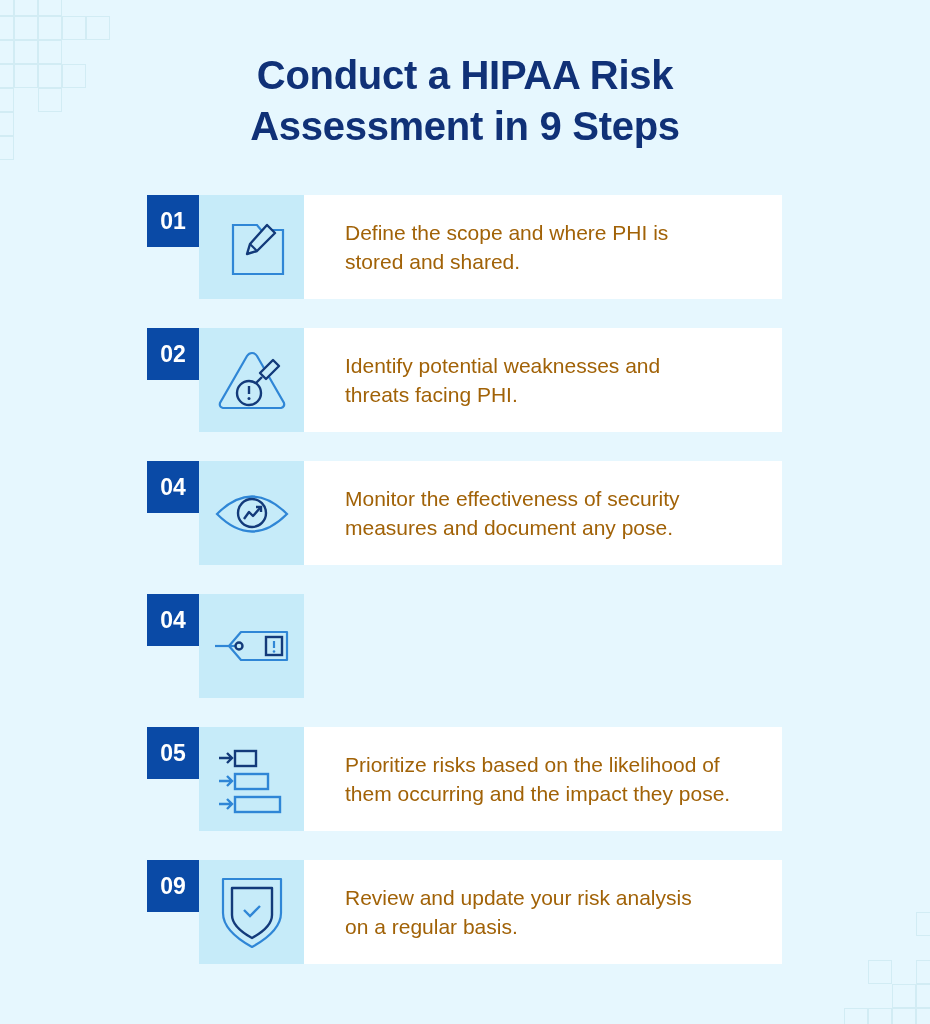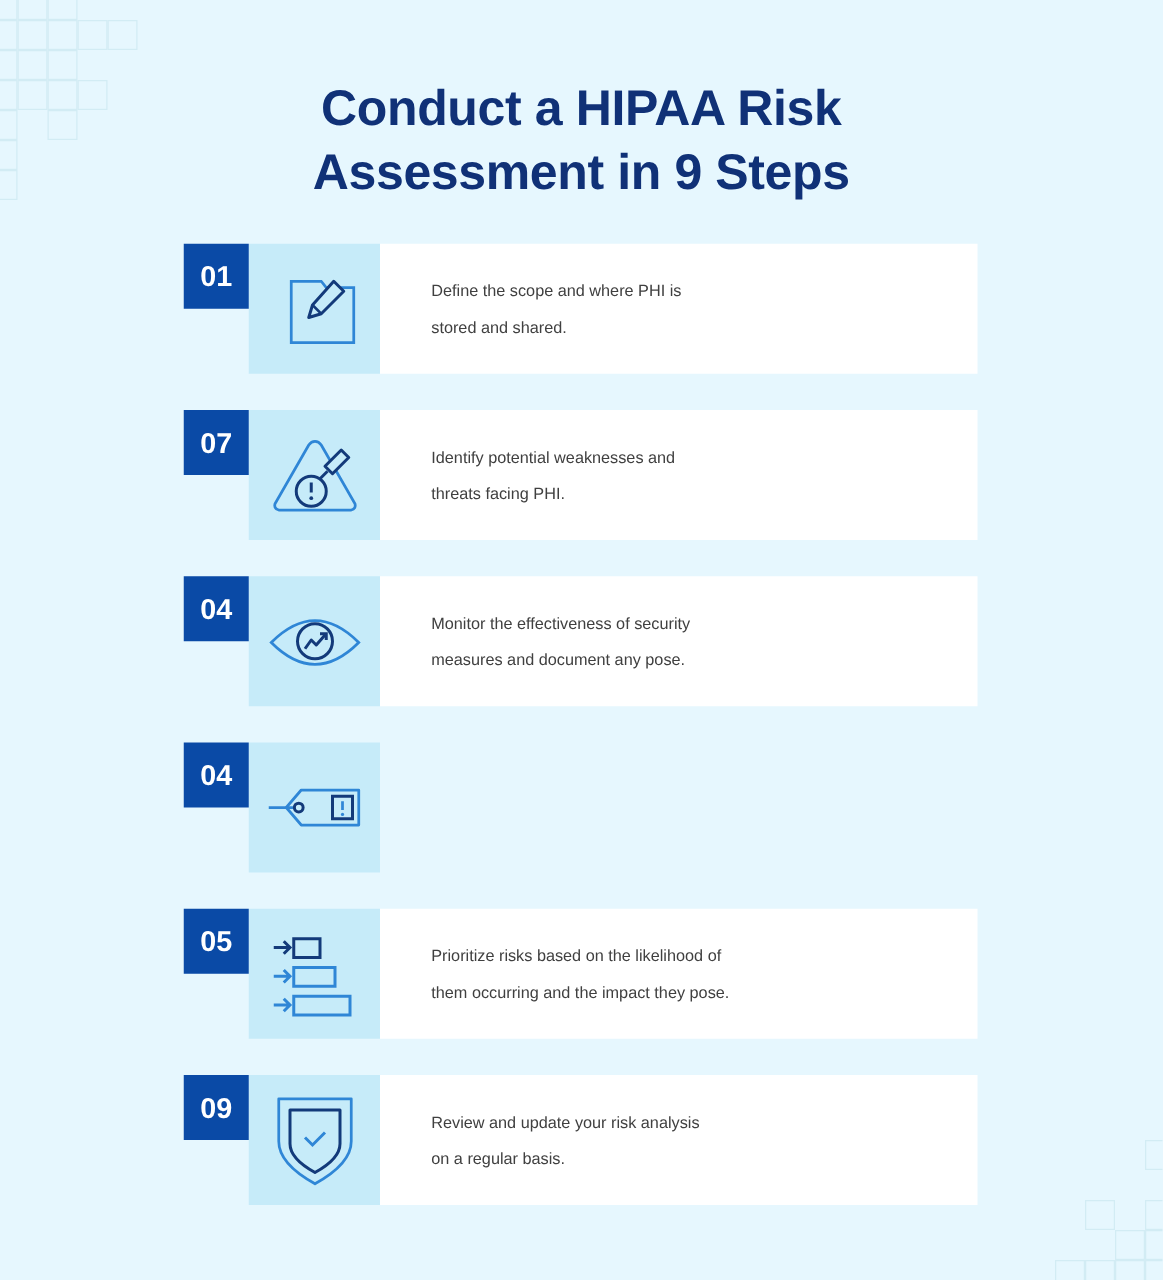--- a/index.html
+++ b/index.html
@@ -30,21 +30,21 @@
   .icon-tile {
     position:absolute; left:52px; top:0; width:105px; height:104px;
     background:#c6ebf9; display:flex; align-items:center; justify-content:center;
   }
   .icon-tile svg { width:78px; height:78px; }
   .text-card {
     position:absolute; left:157px; top:0; width:478px; height:104px;
     background:#ffffff; display:flex; align-items:center;
   }
   .text-card p {
-    margin:0 0 0 41px; color:#404040; font-size:13px; line-height:29px;
+    margin:0 0 0 41px; color:#a16207; font-size:21px; line-height:29px;
     max-width:410px;
   }
 </style>
 </head>
 <body>
 
 <div class="grid-deco" style="left:-10px; top:-8px;">
   <div class="cell" style="left:0;top:0"></div>
     <div class="cell" style="left:24px;top:0"></div>
     <div class="cell" style="left:48px;top:0"></div>
@@ -70,41 +70,41 @@
   <div class="cell" style="left:24px;top:48px"></div>
     <div class="cell" style="left:72px;top:48px"></div>
   <div class="cell" style="left:48px;top:72px"></div>
     <div class="cell" style="left:72px;top:72px"></div>
   <div class="cell" style="left:0;top:96px"></div>
     <div class="cell" style="left:24px;top:96px"></div>
     <div class="cell" style="left:48px;top:96px"></div>
     <div class="cell" style="left:72px;top:96px"></div>
 </div>
 
-<h1 class="title" style="margin:12px;">
+<h1 class="title" style="margin:0;">
   <span>Conduct a HIPAA Risk</span>
   <span>Assessment in 9 Steps</span>
 </h1>
 
 <div class="row" style="top:195px;">
   <div class="num">01</div>
   <div class="icon-tile">
     <svg viewBox="0 0 78 78">
       <path d="M20 17 H44 L48 22 H70 V66 H20 Z" fill="none" stroke="#2f86d6" stroke-width="2.2"></path>
       <path d="M54 17 L62 25 L44 43 L34 46 L37 36 Z" fill="#c6ebf9" stroke="#133a7a" stroke-width="2.4" stroke-linejoin="round"></path>
       <path d="M37 36 L44 43" stroke="#133a7a" stroke-width="2"></path>
     </svg>
   </div>
   <div class="text-card">
     <p><span>Define the scope and where PHI is</span><br><span>stored and shared.</span></p>
   </div>
 </div>
 
 <div class="row" style="top:328px;">
-  <div class="num">07</div>
+  <div class="num">02</div>
   <div class="icon-tile">
     <svg viewBox="0 0 78 78">
       <path d="M39 12 Q42 12 44 15 L71 62 Q72 66 68 67 H10 Q6 66 7 62 L34 15 Q36 12 39 12 Z" fill="none" stroke="#2f86d6" stroke-width="2.2"></path>
       <circle cx="36" cy="52" r="12" fill="#c6ebf9" stroke="#133a7a" stroke-width="2.4"></circle>
       <path d="M43 42 L49 36" stroke="#133a7a" stroke-width="2.4"></path>
       <path d="M47 32 L60 19 L66 25 L53 38 Z" fill="#c6ebf9" stroke="#133a7a" stroke-width="2.4" stroke-linejoin="round"></path>
       <path d="M36 45 V53" stroke="#133a7a" stroke-width="2.4"></path>
       <circle cx="36" cy="57.5" r="1.5" fill="#133a7a"></circle>
     </svg>
   </div>

